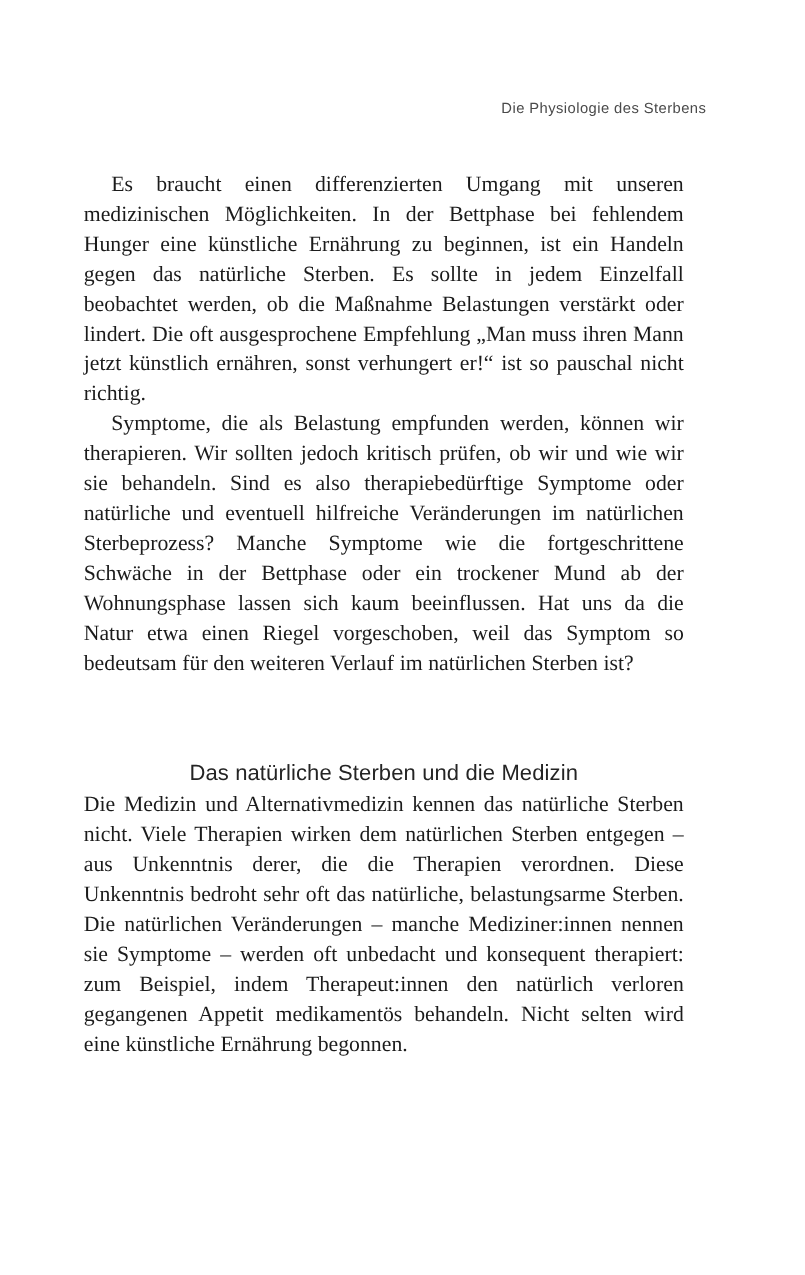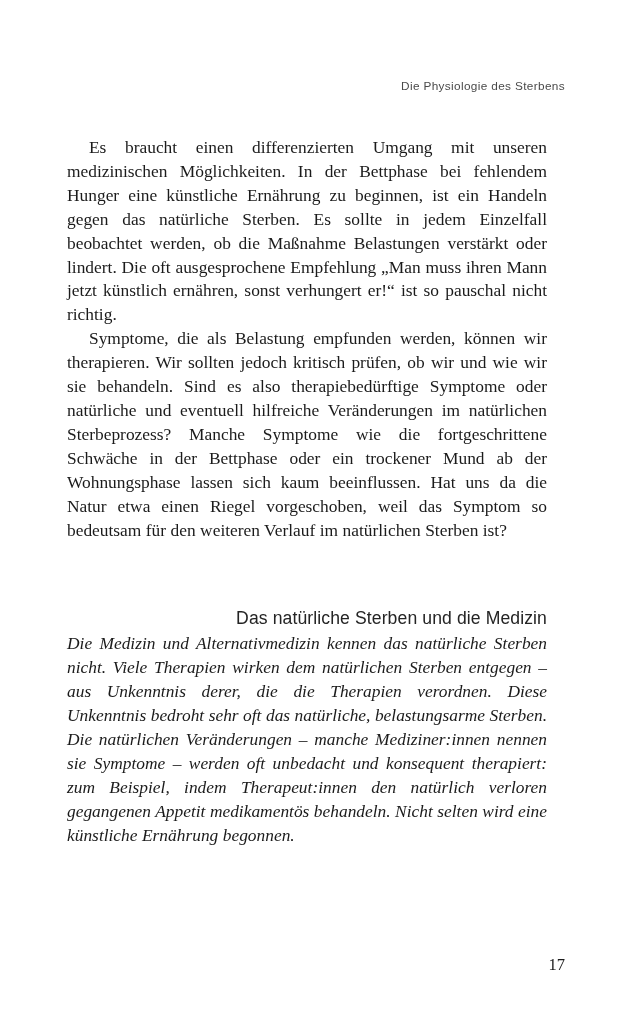--- a/index.html
+++ b/index.html
@@ -54,42 +54,41 @@
     font-size: 17.4px;
     line-height: 23.9px;
     text-align: justify;
     text-justify: inter-word;
     text-indent: 22px;
     hyphens: manual;
     word-spacing: 0.1px;
   }
   p.body-par.no-indent {
     text-indent: 0;
-    font-style: italic;
   }
   p.body-par:last-child {
     text-align: justify;
   }
 
   
 
   
   .section-block {
     margin-top: 65px;
   }
 
   h2.section-heading {
     margin: 0 0 1px 0;
     font-family: "Liberation Sans", "DejaVu Sans", sans-serif;
     font-size: 17.6px;
     font-weight: 400;
     letter-spacing: 0.1px;
     color: #242424;
     line-height: 23.9px;
-    text-align: right;
+    text-align: center;
   }
 
   
   .folio {
     position: absolute;
     top: 955px;
     left: 85px;
     width: 480px;
     text-align: right;
     font-size: 16.5px;
@@ -111,15 +110,14 @@
     <p class="body-par">Symptome, die als Belastung empfunden werden, können wir therapieren. Wir sollten jedoch kritisch prüfen, ob wir und wie wir sie behandeln. Sind es also therapiebedürftige Symptome oder natürliche und eventuell hilfreiche Veränderungen im natürlichen Sterbeprozess? Manche Symptome wie die fortgeschrittene Schwäche in der Bettphase oder ein trockener Mund ab der Wohnungsphase lassen sich kaum beeinflussen. Hat uns da die Natur etwa einen Riegel vorgeschoben, weil das Symptom so bedeutsam für den weiteren Verlauf im natürlichen Sterben ist?</p>
 
     <div class="section-block">
       <h2 class="section-heading">Das natürliche Sterben und die Medizin</h2>
 
       <p class="body-par no-indent">Die Medizin und Alternativmedizin kennen das natürliche Sterben nicht. Viele Therapien wirken dem natürlichen Sterben entgegen – aus Unkenntnis derer, die die Therapien verordnen. Diese Unkenntnis bedroht sehr oft das natürliche, belastungsarme Sterben. Die natürlichen Veränderungen – manche Mediziner:innen nennen sie Symptome – werden oft unbedacht und konsequent therapiert: zum Beispiel, indem Therapeut:innen den natürlich verloren gegangenen Appetit medikamentös behandeln. Nicht selten wird eine künstliche Ernährung begonnen.</p>
     </div>
 
   </div>
 
-  <div class="folio">17</div>
 
 </div>
 
 </body></html>

